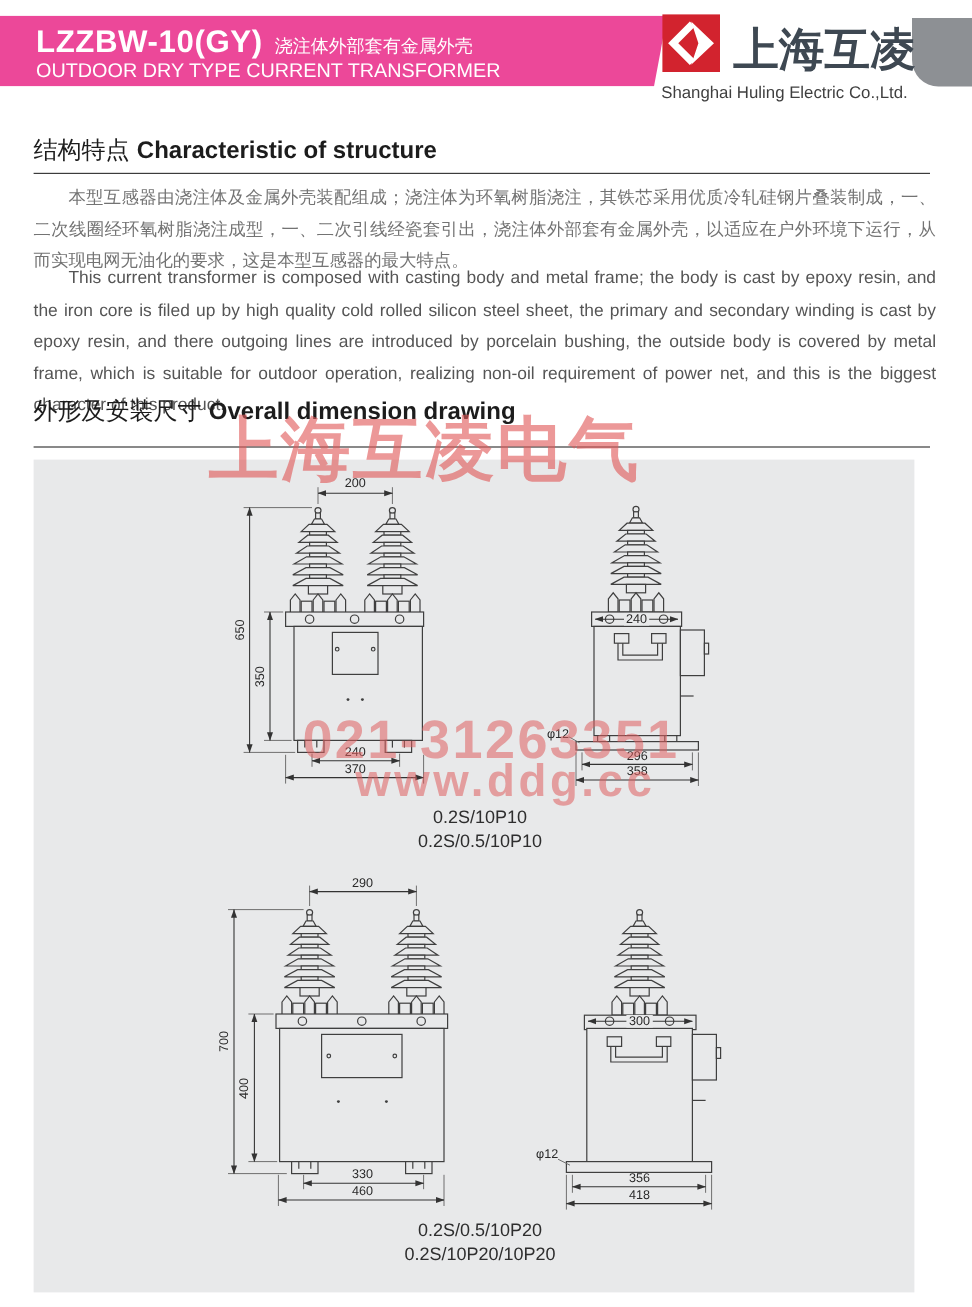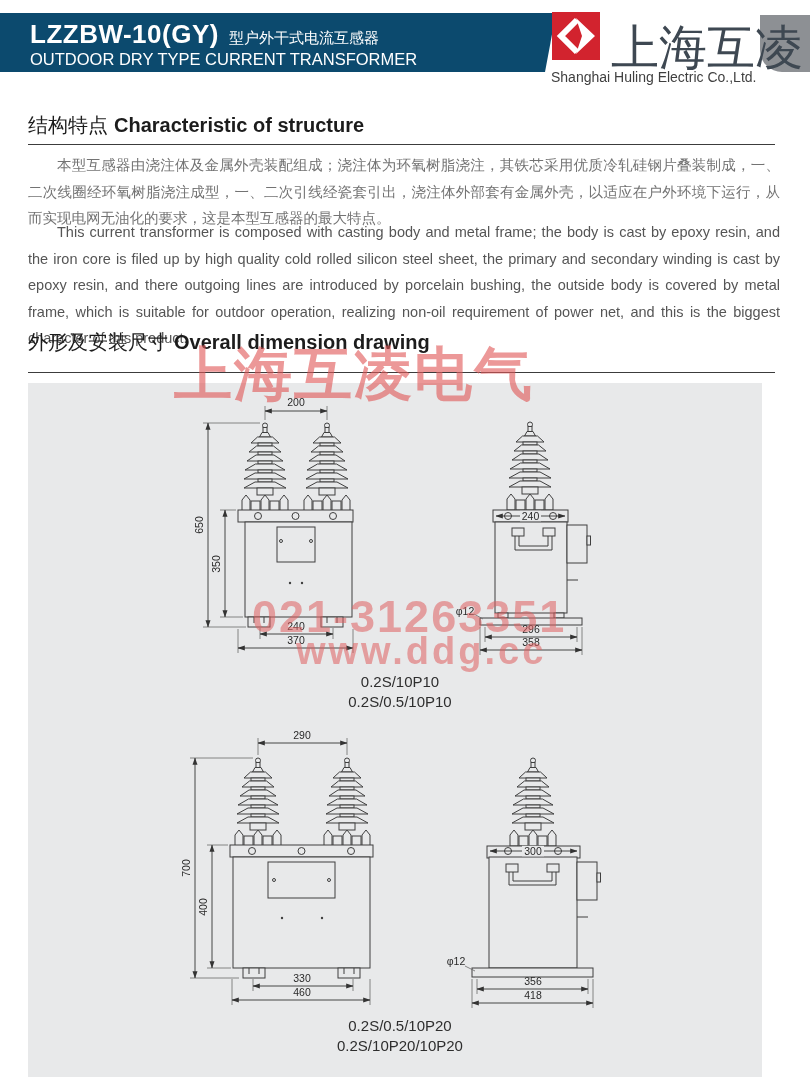--- a/index.html
+++ b/index.html
@@ -1,31 +1,31 @@
 <!DOCTYPE html>
 <html><head>
 <meta charset="utf-8">
 <style>
   * { margin:0; padding:0; box-sizing:border-box; }
   body { background:#fff; }
   .page { position:relative; width:810px; height:1089px; background:#fff; overflow:hidden;
           font-family:"Liberation Sans","DejaVu Sans",sans-serif; }
 
   
-  .header-bar { position:absolute; left:0; top:13px; width:556px; height:59px; background:#0c4a6e;
+  .header-bar { position:absolute; left:0; top:13px; width:556px; height:59px; background:#ec4899;
                 clip-path:polygon(0 0, 556px 0, 545px 59px, 0 59px); }
   .header-line1 { position:absolute; left:30px; top:6px; display:flex; align-items:baseline; white-space:nowrap; }
   .model { color:#fff; font-size:26px; font-weight:bold; letter-spacing:0.5px; }
   .model-type { color:#fff; font-size:15px; margin-left:10px; }
   .header-line2 { position:absolute; left:30px; top:37px; color:#fff; font-size:16.5px; white-space:nowrap; }
   .header-tail { position:absolute; left:760px; top:15px; width:50px; height:57px; background:#8d9094;
                  border-bottom-left-radius:22px; }
   .logo-box { position:absolute; left:552px; top:12px; width:48px; height:48px; background:#d2232e; }
-  .brand { position:absolute; left:611px; top:16px; font-size:48px; color:#3e4852; letter-spacing:0px;
-           font-weight:400; white-space:nowrap; }
+  .brand { position:absolute; left:611px; top:16px; font-size:38px; color:#3e4852; letter-spacing:0px;
+           font-weight:700; white-space:nowrap; }
   .company { position:absolute; left:551px; top:69px; width:212px; font-size:14px; color:#3f3f3f;
              white-space:nowrap; }
 
   
   .sec-title { position:absolute; left:28px; font-size:20px; color:#1c1c1c; white-space:nowrap; z-index:2; }
   .sec-title .en { margin-left:6px;font-weight:bold; }
   .rule { position:absolute; left:28px; width:747px; border-top:1.5px solid #3c3c3c; z-index:2; }
   .para { position:absolute; left:28px; width:752px; font-size:14.5px; line-height:26.5px;
           text-align:justify; text-indent:2em; }
   .para-zh { top:152px; color:#737373; }
@@ -53,21 +53,21 @@
   .dot { fill:#3f3f3f; stroke:none; }
 </style>
 </head>
 <body>
 
 <div class="page">
 
   <div class="header-bar">
     <div class="header-line1">
       <span class="model">LZZBW-10(GY)</span>
-      <span class="model-type">型户外干式电流互感器</span>
+      <span class="model-type">浇注体外部套有金属外壳</span>
     </div>
     <div class="header-line2">OUTDOOR DRY TYPE CURRENT TRANSFORMER</div>
   </div>
   <div class="header-tail"></div>
 
   <div class="logo-box">
     <svg width="48" height="48" viewBox="0 0 48 48">
       <path d="M25,8 L9,24 L25,40" fill="none" stroke="#fff" stroke-width="6"></path>
       <path d="M24,6 L43,24 L24,42 L30,24 Z" fill="#fff"></path>
     </svg>

